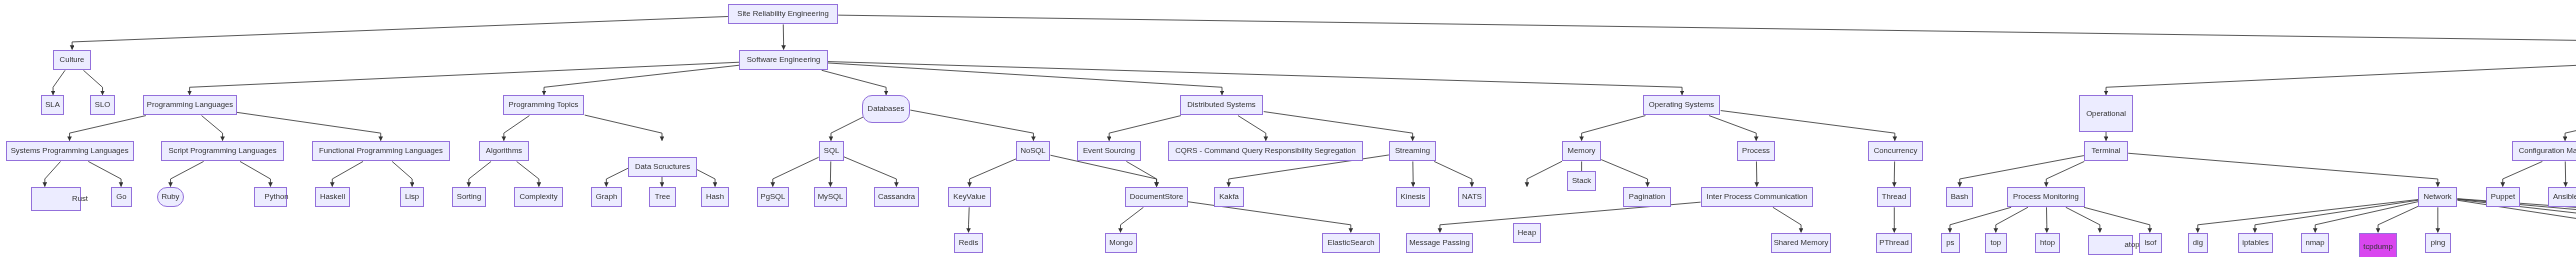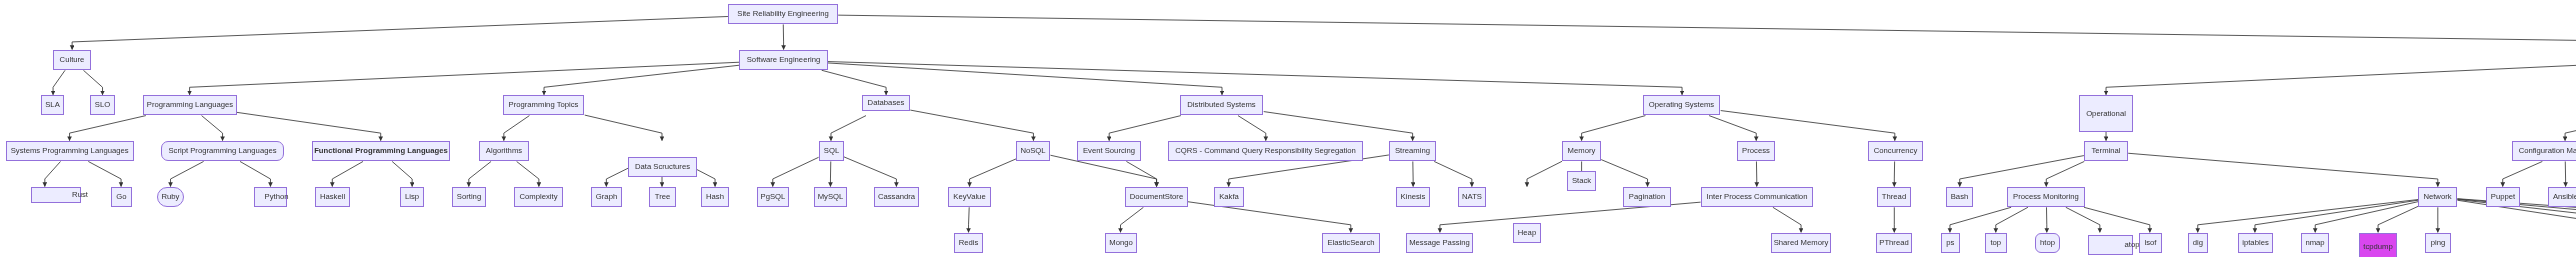--- a/index.html
+++ b/index.html
@@ -165,39 +165,39 @@
       </div>
       <div class="node" style="left: 90px; top: 95px; width: 25px; height: 20px; background: rgb(236, 236, 255); border-color: rgb(147, 112, 219); color: rgb(51, 51, 51);">
         <span class="lbl">SLO</span>
       </div>
       <div class="node" style="left: 143px; top: 95px; width: 94px; height: 20px; background: rgb(236, 236, 255); border-color: rgb(147, 112, 219); color: rgb(51, 51, 51);">
         <span class="lbl">Programming Languages</span>
       </div>
       <div class="node" style="left: 503px; top: 95px; width: 81px; height: 20px; background: rgb(236, 236, 255); border-color: rgb(147, 112, 219); color: rgb(51, 51, 51);">
         <span class="lbl">Programming Topics</span>
       </div>
-      <div class="node" style="left: 862px; top: 95px; width: 48px; height: 16px; background: rgb(236, 236, 255); border-color: rgb(147, 112, 219); color: rgb(51, 51, 51);">
+      <div class="node" style="left: 862px; top: 95px; width: 48px; height: 28px; background: rgb(236, 236, 255); border-color: rgb(147, 112, 219); color: rgb(51, 51, 51); border-radius: 10px;">
         <span class="lbl">Databases</span>
       </div>
       <div class="node" style="left: 1180px; top: 95px; width: 83px; height: 20px; background: rgb(236, 236, 255); border-color: rgb(147, 112, 219); color: rgb(51, 51, 51);">
         <span class="lbl">Distributed Systems</span>
       </div>
       <div class="node" style="left: 1643px; top: 95px; width: 77px; height: 20px; background: rgb(236, 236, 255); border-color: rgb(147, 112, 219); color: rgb(51, 51, 51);">
         <span class="lbl">Operating Systems</span>
       </div>
       <div class="node" style="left: 2079px; top: 95px; width: 54px; height: 37px; background: rgb(236, 236, 255); border-color: rgb(147, 112, 219); color: rgb(51, 51, 51);">
         <span class="lbl">Operational</span>
       </div>
       <div class="node" style="left: 5.7px; top: 141px; width: 128px; height: 20px; background: rgb(236, 236, 255); border-color: rgb(147, 112, 219); color: rgb(51, 51, 51);">
         <span class="lbl">Systems Programming Languages</span>
       </div>
-      <div class="node" style="left: 161px; top: 141px; width: 123px; height: 20px; background: rgb(236, 236, 255); border-color: rgb(147, 112, 219); color: rgb(51, 51, 51); border-radius: 7px;">
+      <div class="node" style="left: 161px; top: 141px; width: 123px; height: 20px; background: rgb(236, 236, 255); border-color: rgb(147, 112, 219); color: rgb(51, 51, 51);">
         <span class="lbl">Script Programming Languages</span>
       </div>
-      <div class="node" style="left: 312px; top: 141px; width: 138px; height: 20px; background: rgb(236, 236, 255); border-color: rgb(147, 112, 219); color: rgb(51, 51, 51); font-weight: bold;">
+      <div class="node" style="left: 312px; top: 141px; width: 138px; height: 20px; background: rgb(236, 236, 255); border-color: rgb(147, 112, 219); color: rgb(51, 51, 51);">
         <span class="lbl">Functional Programming Languages</span>
       </div>
       <div class="node" style="left: 479px; top: 141px; width: 50px; height: 20px; background: rgb(236, 236, 255); border-color: rgb(147, 112, 219); color: rgb(51, 51, 51);">
         <span class="lbl">Algorithms</span>
       </div>
       <div class="node" style="left: 628px; top: 141px; width: 69px; height: 20px; background: rgb(236, 236, 255); border-color: rgb(147, 112, 219); color: rgb(51, 51, 51); margin-top: 16px;">
         <span class="lbl">Data Scructures</span>
       </div>
       <div class="node" style="left: 819px; top: 141px; width: 25px; height: 20px; background: rgb(236, 236, 255); border-color: rgb(147, 112, 219); color: rgb(51, 51, 51);">
         <span class="lbl">SQL</span>
@@ -222,21 +222,21 @@
       </div>
       <div class="node" style="left: 1868px; top: 141px; width: 55px; height: 20px; background: rgb(236, 236, 255); border-color: rgb(147, 112, 219); color: rgb(51, 51, 51);">
         <span class="lbl">Concurrency</span>
       </div>
       <div class="node" style="left: 2084px; top: 141px; width: 44px; height: 20px; background: rgb(236, 236, 255); border-color: rgb(147, 112, 219); color: rgb(51, 51, 51);">
         <span class="lbl">Terminal</span>
       </div>
       <div class="node" style="left: 2512px; top: 141px; width: 106px; height: 20px; background: rgb(236, 236, 255); border-color: rgb(147, 112, 219); color: rgb(51, 51, 51);">
         <span class="lbl">Configuration Management</span>
       </div>
-      <div class="node" style="left: 31px; top: 187px; width: 27px; height: 16px; background: rgb(236, 236, 255); border-color: rgb(147, 112, 219); color: rgb(51, 51, 51); padding-left: 48px;">
+      <div class="node" style="left: 31px; top: 187px; width: 27px; height: 24px; background: rgb(236, 236, 255); border-color: rgb(147, 112, 219); color: rgb(51, 51, 51); padding-left: 48px;">
         <span class="lbl">Rust</span>
       </div>
       <div class="node" style="left: 111px; top: 187px; width: 20.6px; height: 20px; background: rgb(236, 236, 255); border-color: rgb(147, 112, 219); color: rgb(51, 51, 51);">
         <span class="lbl">Go</span>
       </div>
       <div class="node" style="left: 157px; top: 187px; width: 27px; height: 20px; background: rgb(236, 236, 255); border-color: rgb(147, 112, 219); color: rgb(51, 51, 51); border-radius: 10px;">
         <span class="lbl">Ruby</span>
       </div>
       <div class="node" style="left: 254px; top: 187px; width: 33px; height: 20px; background: rgb(236, 236, 255); border-color: rgb(147, 112, 219); color: rgb(51, 51, 51); padding-left: 12px;">
         <span class="lbl">Python</span>
@@ -333,21 +333,21 @@
       </div>
       <div class="node" style="left: 1876px; top: 233px; width: 36px; height: 20px; background: rgb(236, 236, 255); border-color: rgb(147, 112, 219); color: rgb(51, 51, 51);">
         <span class="lbl">PThread</span>
       </div>
       <div class="node" style="left: 1941px; top: 233px; width: 18.5px; height: 20px; background: rgb(236, 236, 255); border-color: rgb(147, 112, 219); color: rgb(51, 51, 51);">
         <span class="lbl">ps</span>
       </div>
       <div class="node" style="left: 1985px; top: 233px; width: 21.6px; height: 20px; background: rgb(236, 236, 255); border-color: rgb(147, 112, 219); color: rgb(51, 51, 51);">
         <span class="lbl">top</span>
       </div>
-      <div class="node" style="left: 2035px; top: 233px; width: 25px; height: 20px; background: rgb(236, 236, 255); border-color: rgb(147, 112, 219); color: rgb(51, 51, 51); border-radius: 6px;">
+      <div class="node" style="left: 2035px; top: 233px; width: 25px; height: 20px; background: rgb(236, 236, 255); border-color: rgb(147, 112, 219); color: rgb(51, 51, 51);">
         <span class="lbl">htop</span>
       </div>
       <div class="node" style="left: 2088px; top: 235px; width: 25px; height: 20px; background: rgb(236, 236, 255); border-color: rgb(147, 112, 219); color: rgb(51, 51, 51); padding-left: 43px;">
         <span class="lbl">atop</span>
       </div>
       <div class="node" style="left: 2139px; top: 233px; width: 23px; height: 20px; background: rgb(236, 236, 255); border-color: rgb(147, 112, 219); color: rgb(51, 51, 51);">
         <span class="lbl">lsof</span>
       </div>
       <div class="node" style="left: 2188px; top: 233px; width: 19.6px; height: 20px; background: rgb(236, 236, 255); border-color: rgb(147, 112, 219); color: rgb(51, 51, 51);">
         <span class="lbl">dig</span>

